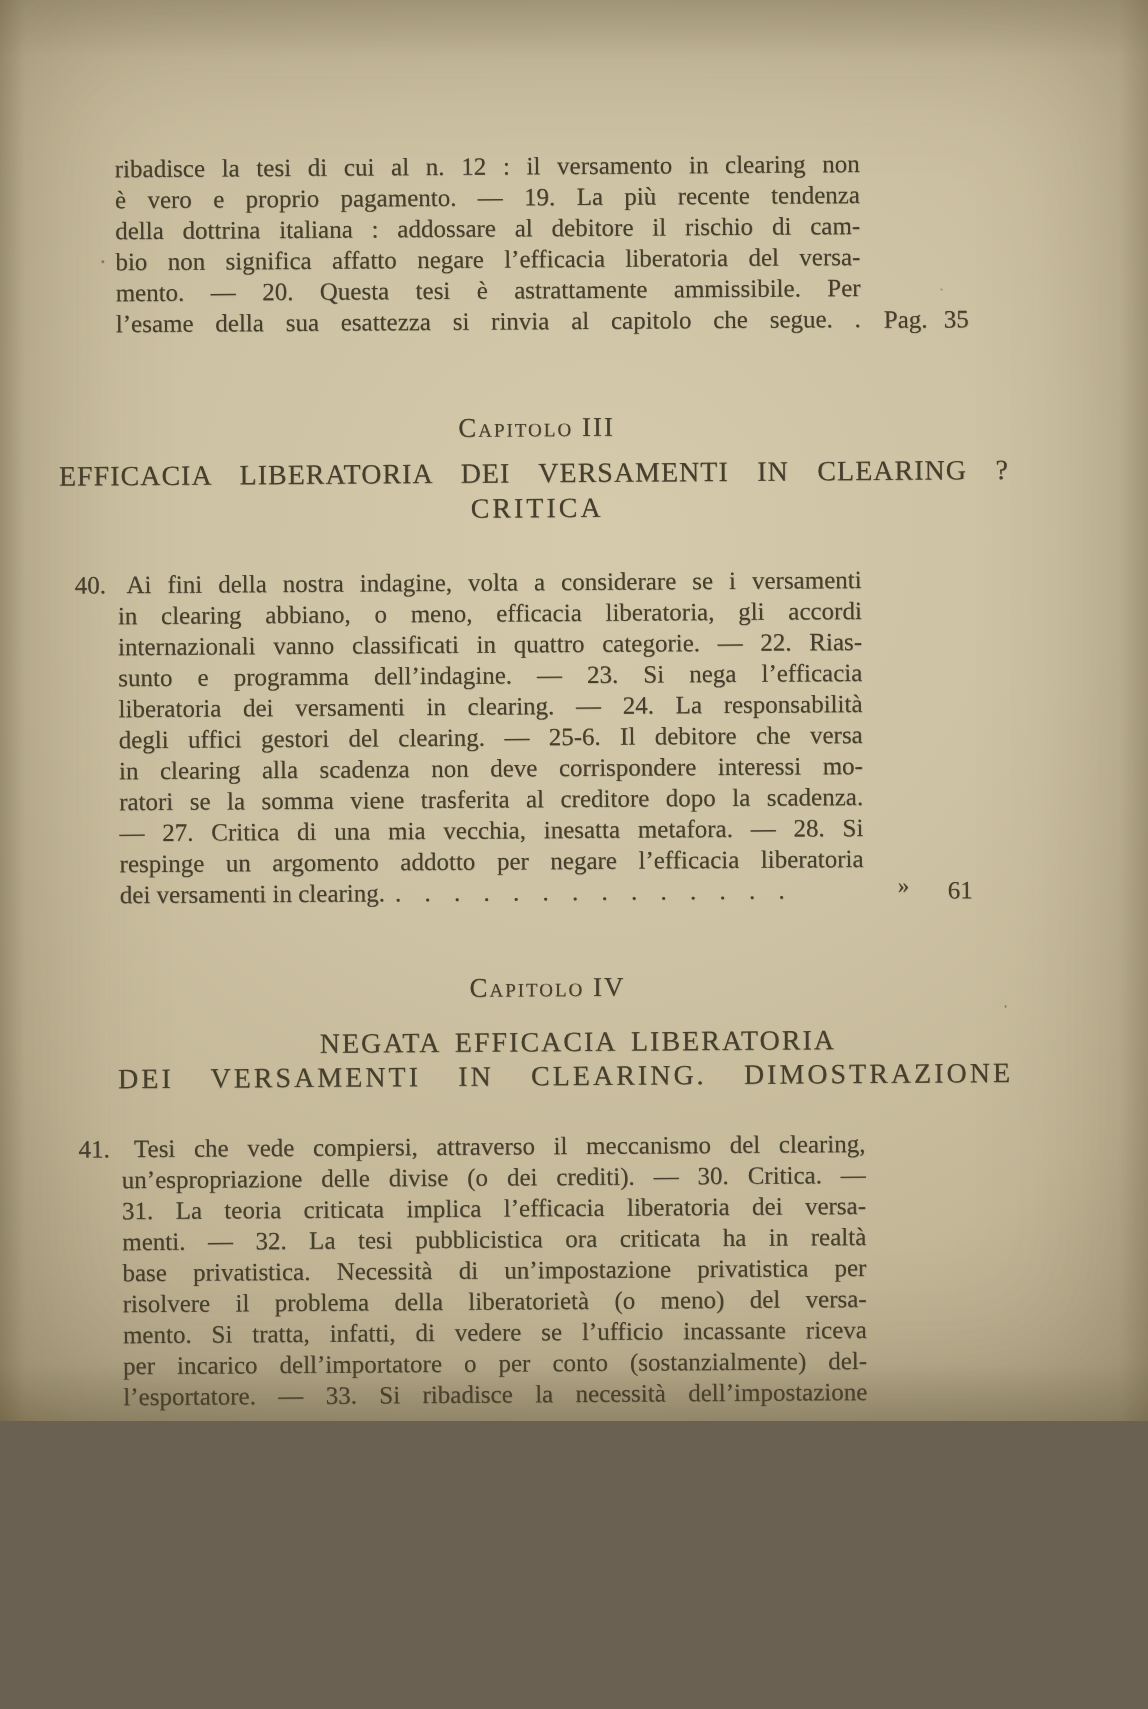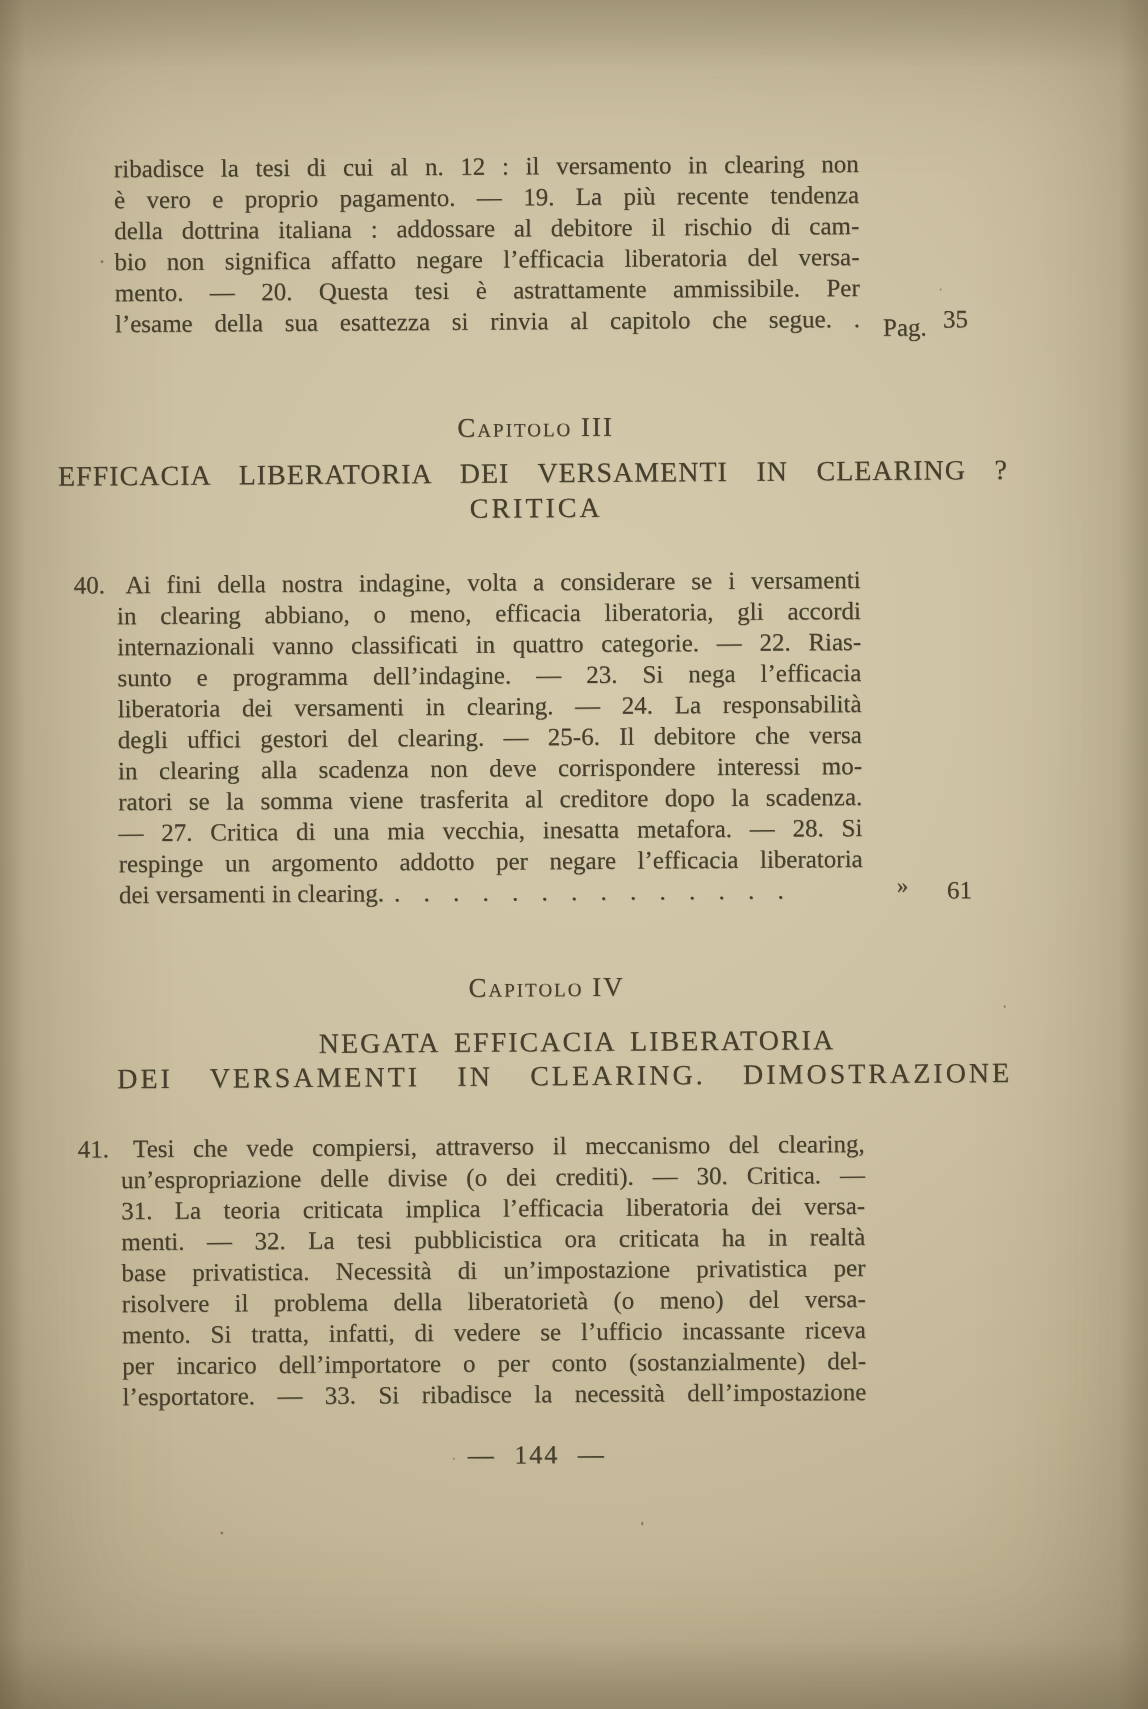--- a/index.html
+++ b/index.html
@@ -1,18 +1,18 @@
 <!DOCTYPE html>
 <html><head>
 <meta charset="utf-8">
 <style>
   html,body{margin:0;padding:0;background:#6b6152;}
   #sheet{
     position:relative;
-    width:1148px;height:1709px;
+    width:1148px;height:1421px;
     overflow:hidden;
     font-family:"Liberation Serif","DejaVu Serif",serif;
     color:#463f2d;
     background:
       linear-gradient(90deg, rgba(96,82,56,.28) 0%, rgba(96,82,56,0) 2.2%),
       linear-gradient(270deg, rgba(96,82,56,.22) 0%, rgba(96,82,56,0) 2.5%),
       linear-gradient(0deg, rgba(88,76,50,.25) 0%, rgba(88,76,50,0) 4%),
       linear-gradient(180deg, rgba(88,76,50,.20) 0%, rgba(88,76,50,0) 4%),
       radial-gradient(ellipse 95% 75% at 52% 38%, #d5cbac 0%, #ccc1a2 42%, #c3b797 72%, #b0a485 95%, #a2956f 100%);
   }
@@ -69,21 +69,21 @@
   <div id="content">
 
     <div class="abs" style="left:118px;top:150px;width:745px;">
       <div class="tl">ribadisce la tesi di cui al n. 12 : il versamento in clearing non</div>
       <div class="tl">è vero e proprio pagamento. — 19. La più recente tendenza</div>
       <div class="tl">della dottrina italiana : addossare al debitore il rischio di cam-</div>
       <div class="tl">bio non significa affatto negare l’efficacia liberatoria del versa-</div>
       <div class="tl">mento. — 20. Questa tesi è astrattamente ammissibile. Per</div>
       <div class="tl">l’esame della sua esattezza si rinvia al capitolo che segue. .</div>
     </div>
-    <span class="abs pageref" style="left:886px;top:314px;">Pag.</span>
+    <span class="abs pageref" style="left:886px;top:306px;">Pag.</span>
     <span class="abs pageref" style="left:946px;top:306px;">35</span>
 
     <div class="abs kicker" style="left:28px;top:412px;width:1020px;">Capitolo III</div>
     <div class="abs bigtitle justify-full" style="left:60px;top:457px;width:950px;">EFFICACIA LIBERATORIA DEI VERSAMENTI IN CLEARING ?</div>
     <div class="abs bigtitle centered" style="left:28px;top:492px;width:1020px;letter-spacing:3px;">CRITICA</div>
 
     <div class="abs entry" style="left:75px;top:566px;width:744px;">
       <div class="tl first"><span class="entry-num">40.</span> <span>Ai fini della nostra indagine, volta a considerare se i versamenti</span></div>
       <div class="tl">in clearing abbiano, o meno, efficacia liberatoria, gli accordi</div>
       <div class="tl">internazionali vanno classificati in quattro categorie. — 22. Rias-</div>

